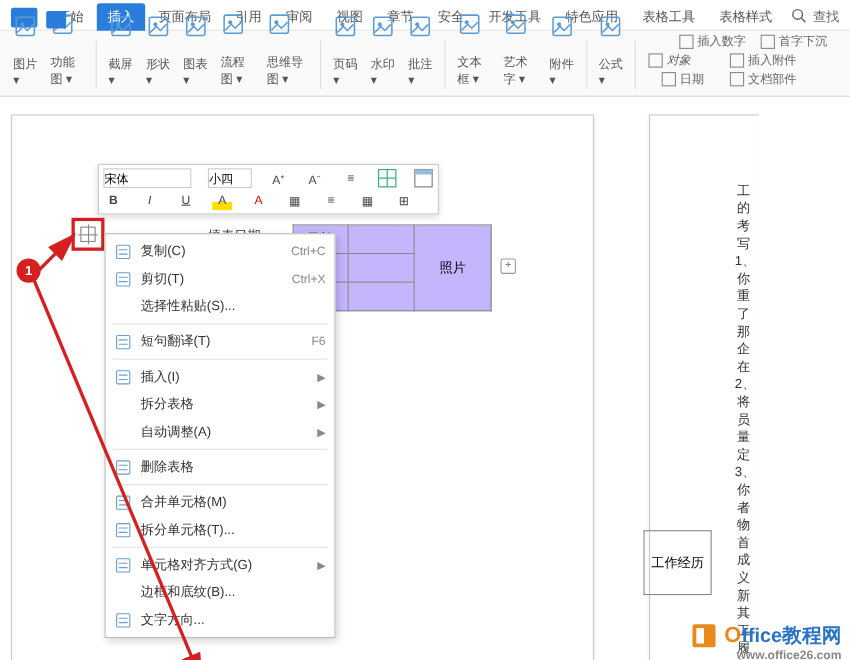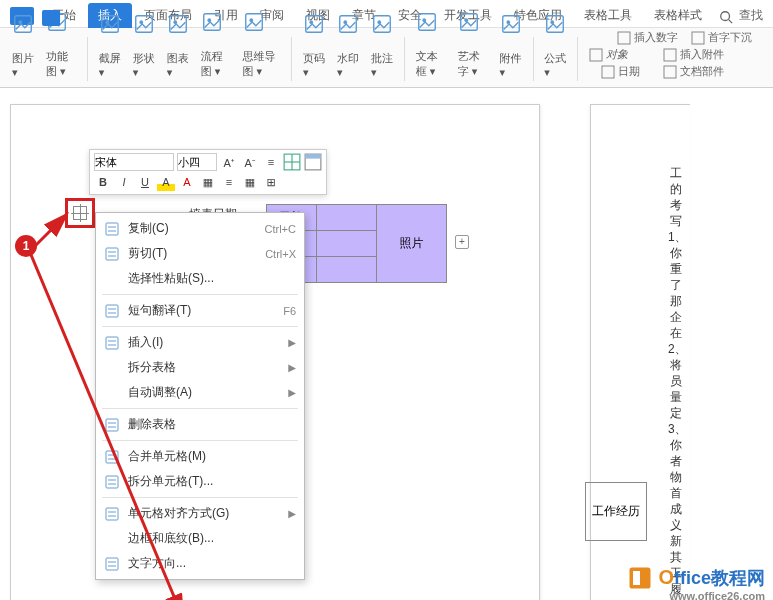--- a/index.html
+++ b/index.html
@@ -27,21 +27,21 @@
       color: #555;
       cursor: pointer;
       font-size: 12px;
     }
     .tab.active {
       background: #2b7ddb;
       color: #fff;
       border-radius: 3px 3px 0 0;
     }
     .tab-file { width: 24px; height: 18px; background: #2b7ddb; border-radius: 2px; margin-right: 6px; }
-    .ribbon-right { margin-left: auto; display: flex; align-items: flex-end; gap: 6px; color: #666; }
+    .ribbon-right { margin-left: auto; display: flex; align-items: flex-start; gap: 6px; color: #666; }
     .search-icon { width: 14px; height: 14px; }
     
     .ribbon {
       display: flex;
       align-items: flex-end;
       gap: 4px;
       padding: 6px 8px;
       height: 60px;
       border-bottom: 1px solid #d0d0d0;
       background: #fafafa;
@@ -81,21 +81,21 @@
     }
     
     .mini-tb {
       position: absolute;
       top: 44px; left: 78px;
       background: #fff;
       border: 1px solid #ccc;
       box-shadow: 0 2px 6px rgba(0,0,0,0.15);
       padding: 3px 4px;
     }
-    .mini-tb .row { display:flex; align-items:center; gap:3px;}
+    .mini-tb .row { display:flex; align-items:center; gap:15px;}
     .mini-tb select, .mini-tb input { font-size:11px; border:1px solid #ccc; height:18px;}
     .mini-tb .fbox{ width:80px; }
     .mini-tb .sbox{ width:40px; }
     .btnsm { width:18px; height:18px; border:none; background:#fff; font-size:11px; color:#444; }
     .btnsm.b { font-weight:bold;}
     .btnsm.i { font-style:italic;}
     .btnsm.u { text-decoration:underline;}
     .gridic { width:18px; height:18px; }
     
     .move-handle {

